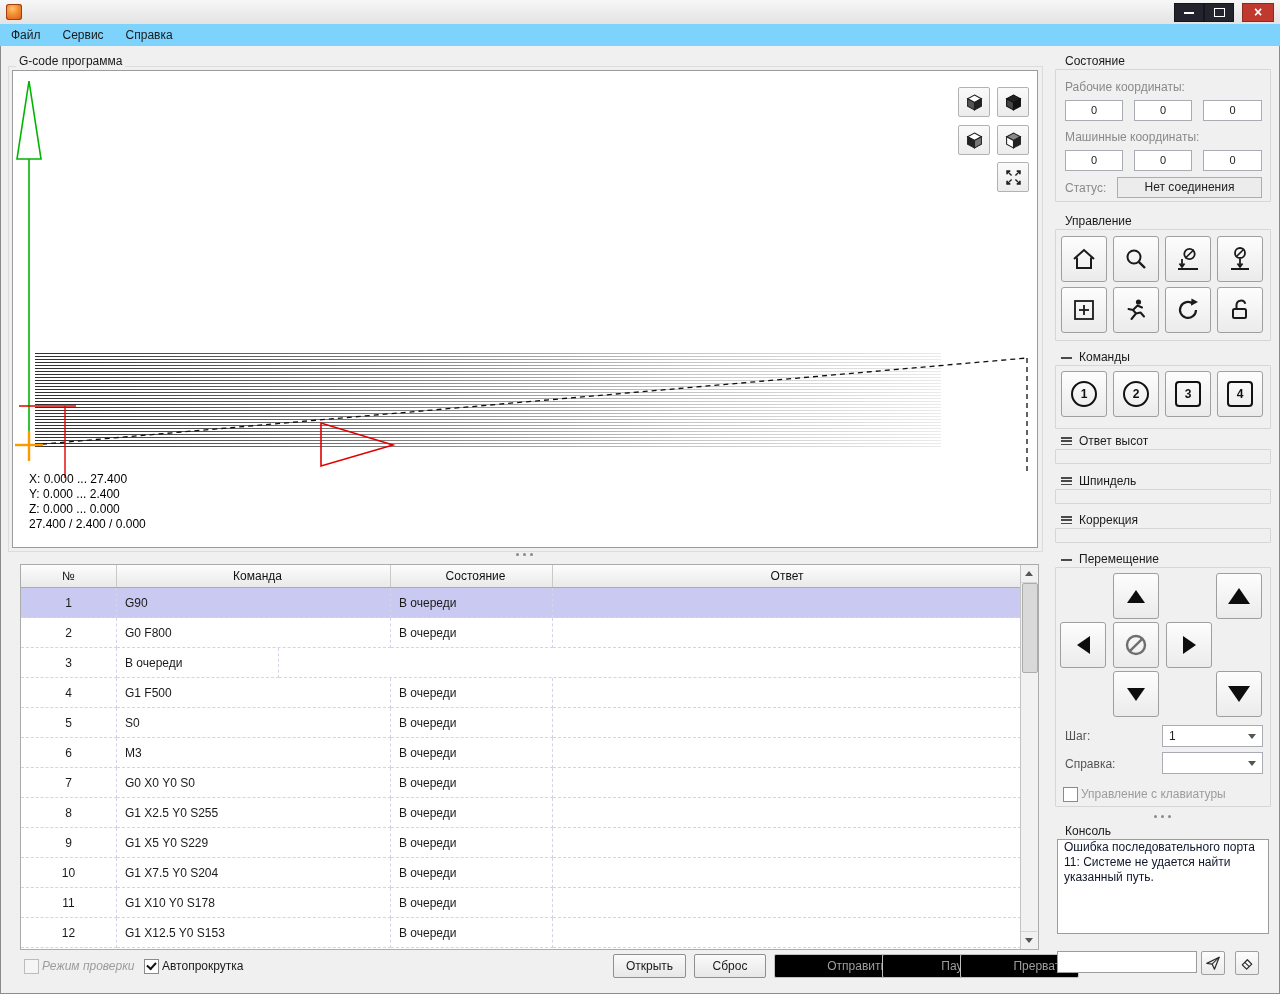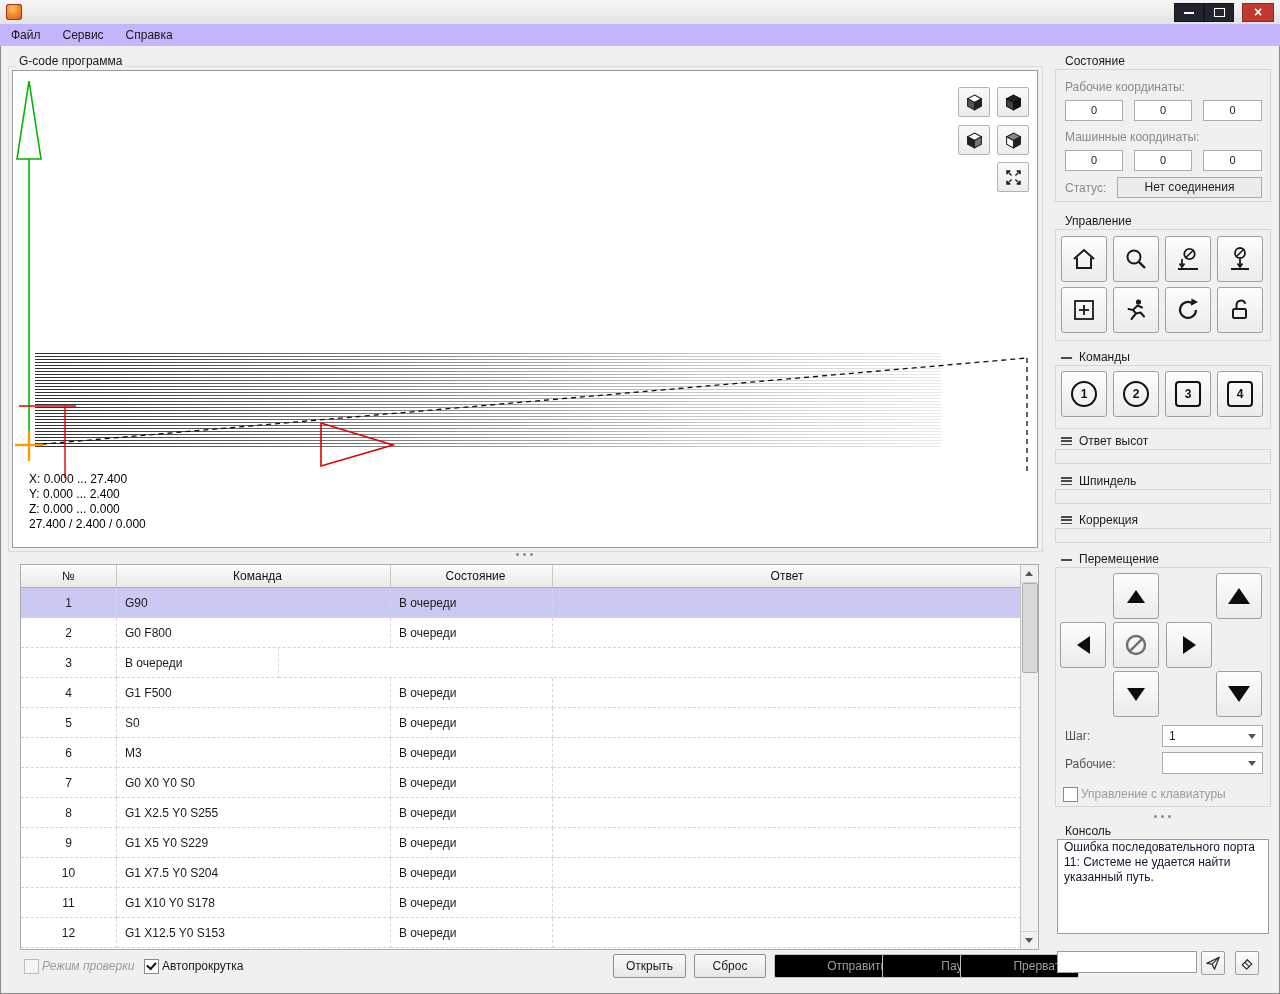--- a/index.html
+++ b/index.html
@@ -19,21 +19,21 @@
     box-shadow:inset 0 0 0 1px #a33c12;}
   .title-text{position:absolute;left:0;right:0;top:4px;text-align:center;font-size:13px;color:#111;}
   .cap-btn{position:absolute;top:3px;height:17px;display:flex;align-items:center;justify-content:center;}
   .cap-min{right:76px;width:28px;background:#23232d;border:1px solid #15151d;}
   .cap-max{right:46px;width:28px;background:#23232d;border:1px solid #15151d;}
   .cap-close{right:6px;width:30px;background:#c0392f;border:1px solid #8e2a22;color:#fff;font-size:14px;font-weight:bold;line-height:15px;}
   .glyph-min{width:10px;height:2px;background:#fff;}
   .glyph-max{width:9px;height:7px;border:1px solid #fff;}
 
   
-  .menubar{position:absolute;left:0;top:24px;width:1280px;height:22px;background:#c4b5fd;display:flex;align-items:center;}
+  .menubar{position:absolute;left:0;top:24px;width:1280px;height:22px;background:#7dd3fc;display:flex;align-items:center;}
   .menu-item{padding:3px 11px;color:#1a1a1a;}
 
   
   .grp-outer{position:absolute;left:8px;top:66px;width:1033px;height:484px;border:1px solid #dcdcdc;}
   .gcode-title{position:absolute;left:16px;top:54px;background:#f0f0f0;padding:0 3px;}
   .viz{position:absolute;left:12px;top:70px;width:1024px;height:476px;background:#ffffff;border:1px solid #9c9c9c;}
   .raster,.raster-fade{position:absolute;left:22px;top:282px;width:906px;height:96px;}
   .raster{background:repeating-linear-gradient(to bottom,#2f2f2f 0 1px,rgba(0,0,0,0) 1px 3px);}
   .raster-fade{background:linear-gradient(to right,rgba(255,255,255,0) 0%,rgba(255,255,255,0.40) 40%,rgba(255,255,255,0.72) 72%,rgba(255,255,255,0.9) 100%);}
   .viz-svg{position:absolute;left:0;top:0;pointer-events:none;}
@@ -443,21 +443,21 @@
     <span class="tri tri-up big"></span>
   </div>
 <div class="ibtn" style="left:1216px;top:671px;">
     <span class="tri tri-down big"></span>
   </div>
 
 <div class="lbl-gray" style="left:1065px;top:729px;color:#555;">Шаг:</div>
 <div class="combo" style="left:1162px;top:725px;width:99px;">
   <span class="val">1</span>
 </div>
-<div class="lbl-gray" style="left:1065px;top:757px;color:#555;">Рабочие:</div>
+<div class="lbl-gray" style="left:1065px;top:757px;color:#555;">Справка:</div>
 <div class="combo" style="left:1162px;top:752px;width:99px;">
   <span class="val"></span>
 </div>
 
 <span class="cb" style="left:1063px;top:787px;"></span>
 <span class="cb-label lbl-disabled" style="left:1081px;top:787px;">Управление с клавиатуры</span>
 
 <div class="dots" style="left:1142px;top:815px;width:40px;">
   <span></span>
     <span></span>

